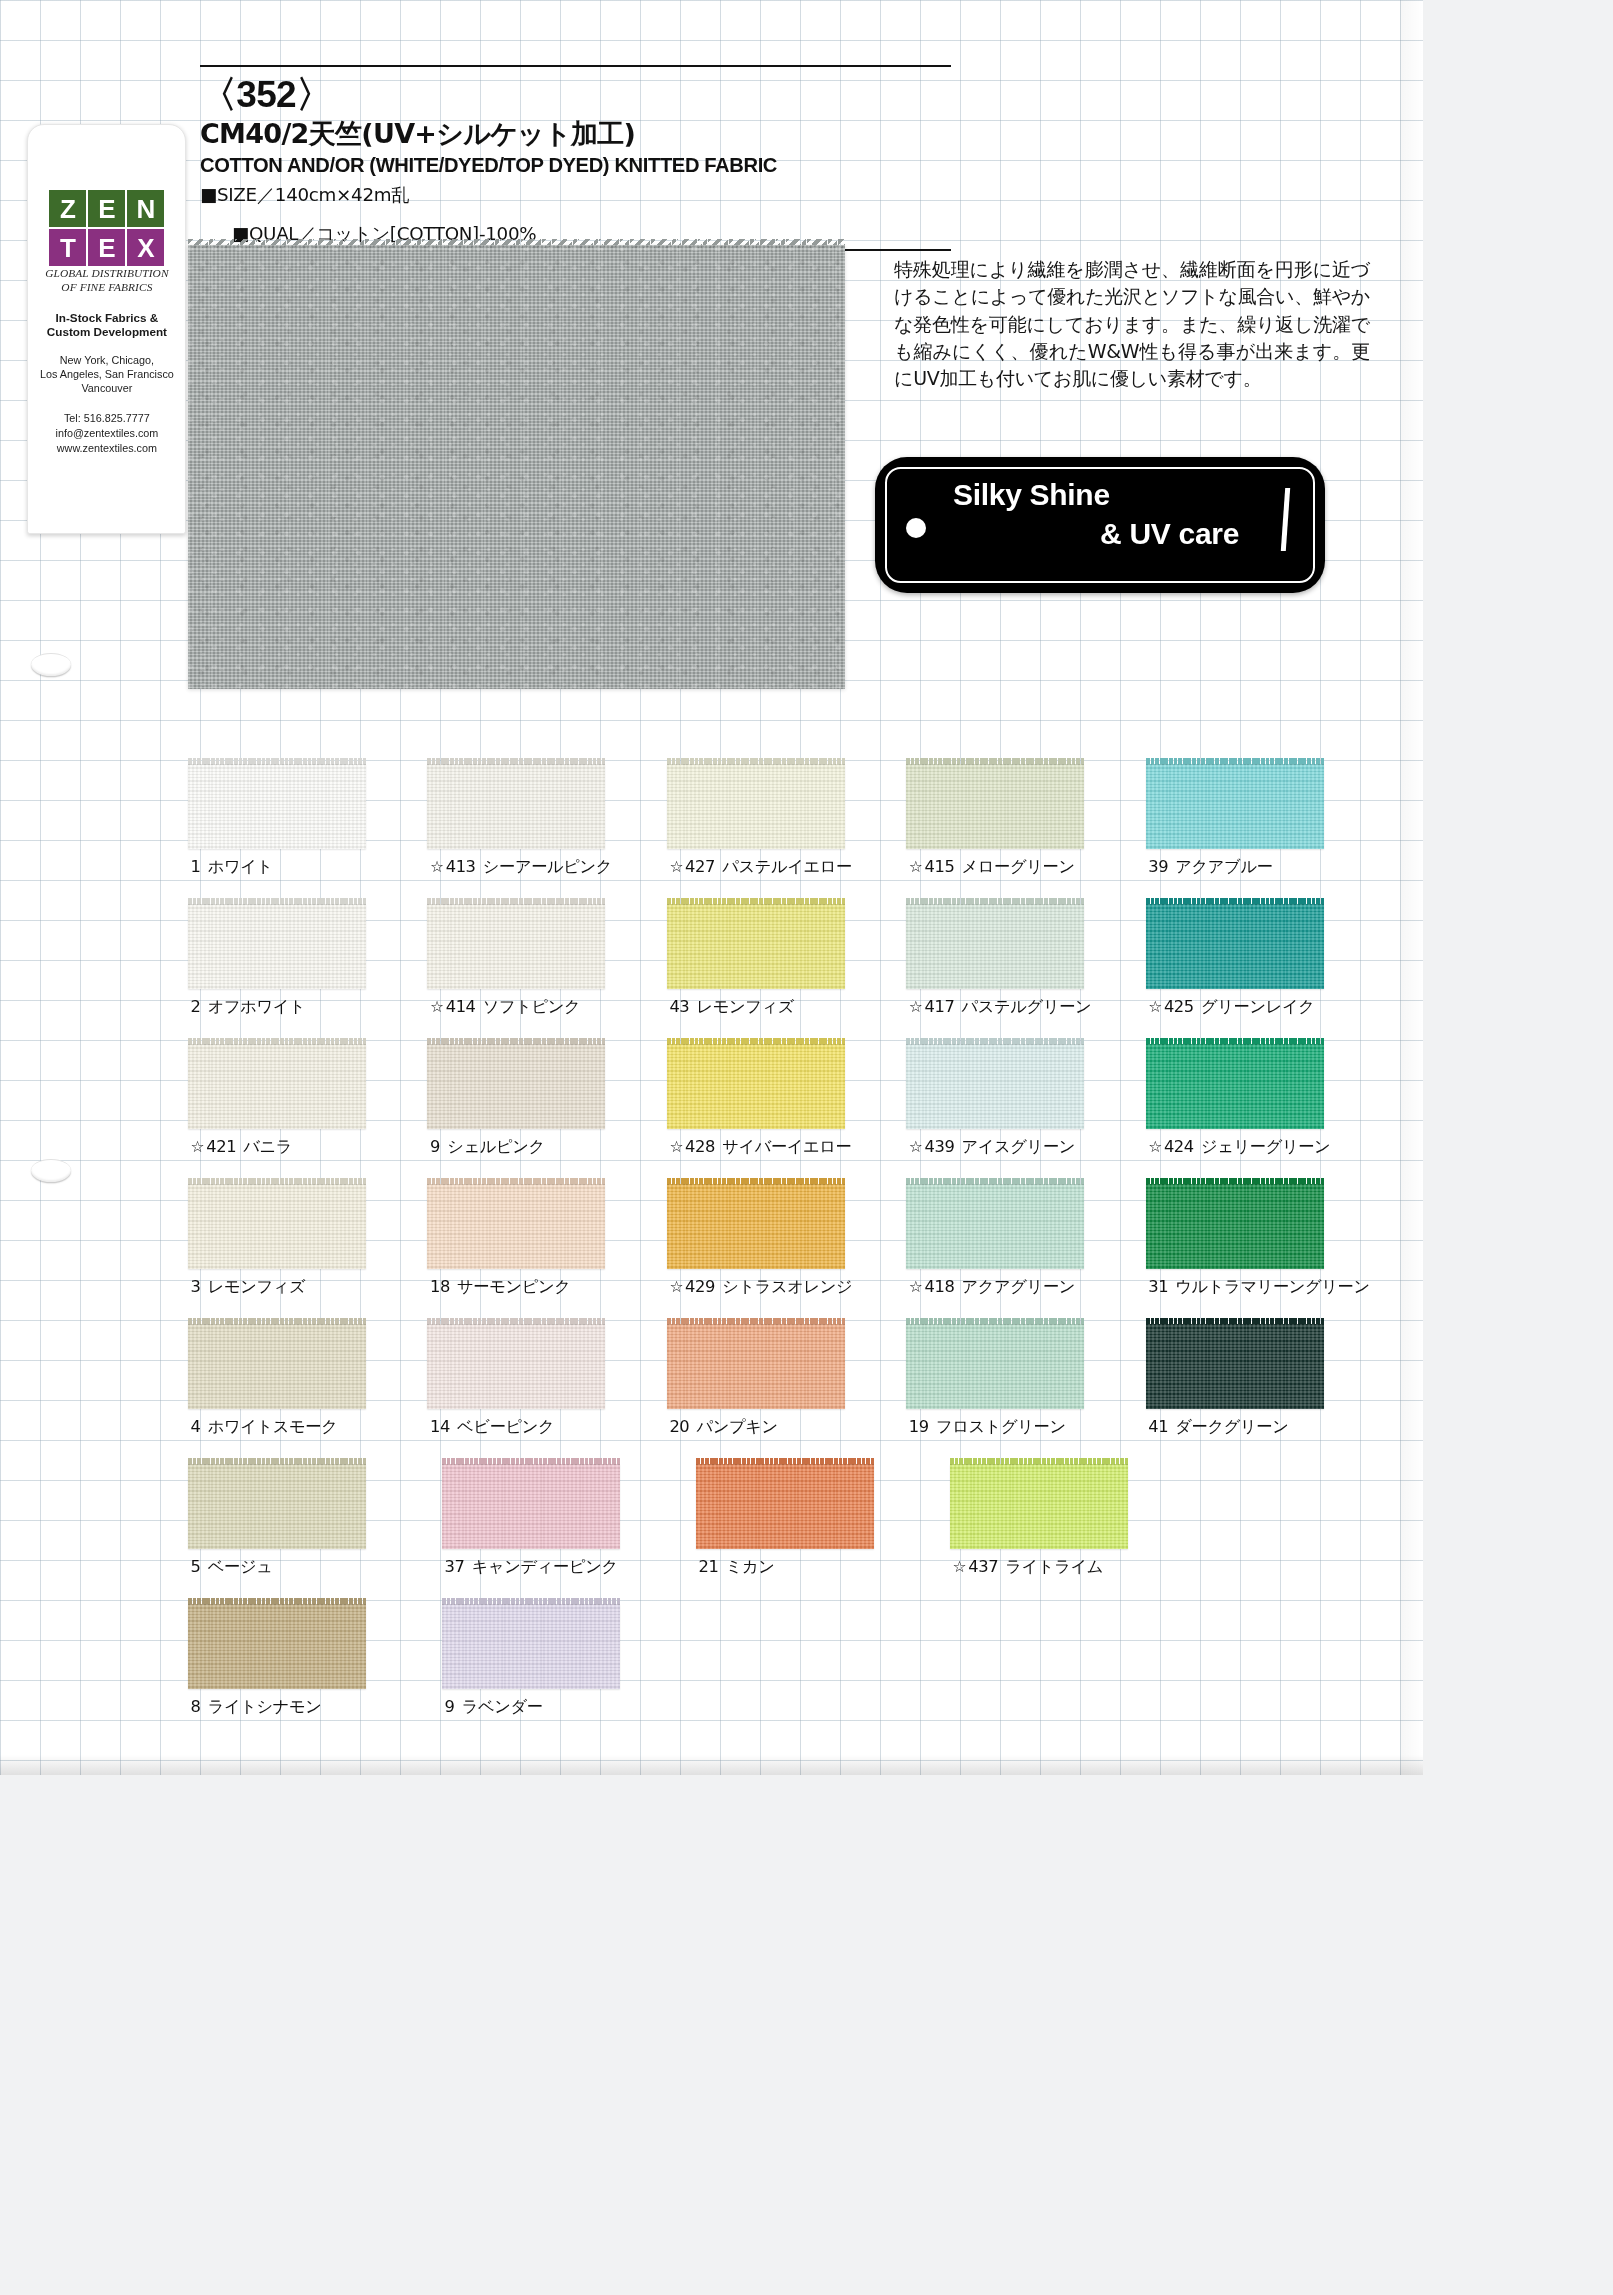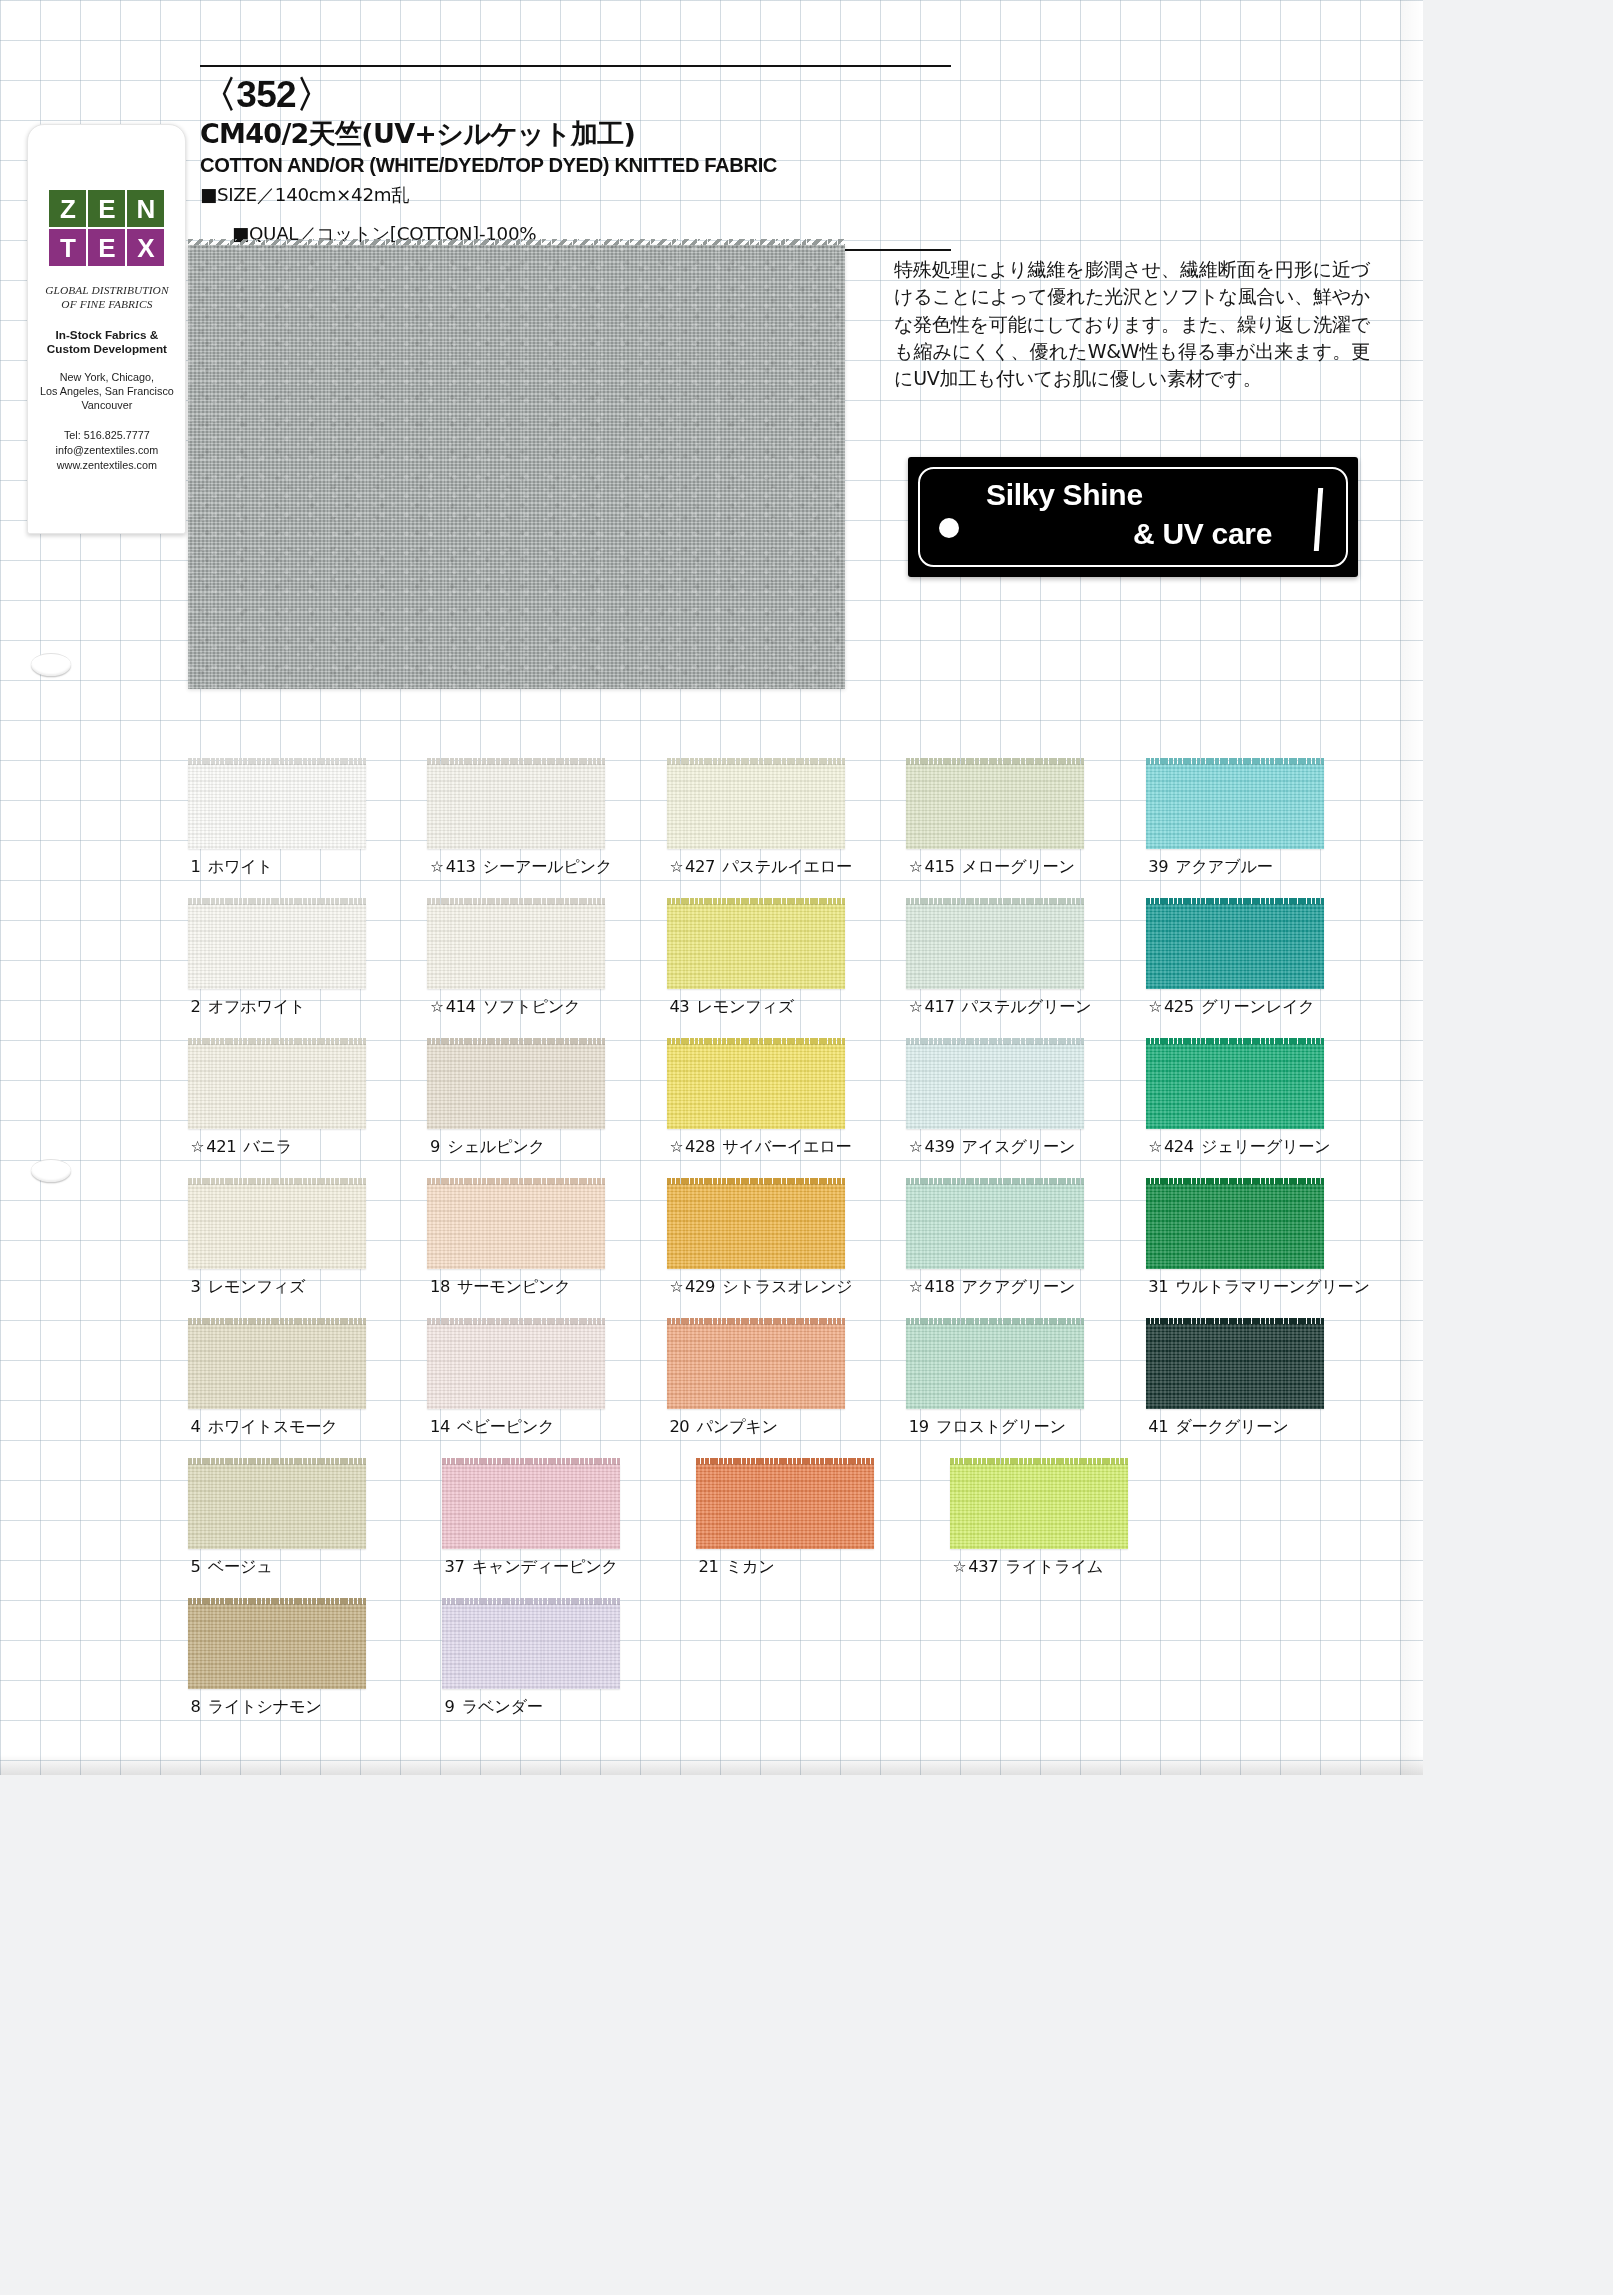--- a/index.html
+++ b/index.html
@@ -45,21 +45,21 @@
   #logo{margin:65px auto 0;width:116px;}
   .logo-row{display:flex;gap:2px;justify-content:center;}
   .logo-cell{
     width:37px;height:37px;display:flex;align-items:center;justify-content:center;
     color:#fff;font-weight:bold;font-size:26px;line-height:1;
     font-family:"Liberation Sans",sans-serif;
   }
   .logo-row.green .logo-cell{background:#3d6b2a;}
   .logo-row.purple .logo-cell{background:#8a3080;}
   .tagline{
-    margin-top:17px;font-family:"Liberation Serif","DejaVu Serif",serif;
+    font-family:"Liberation Serif","DejaVu Serif",serif;
     font-style:italic;font-size:11.4px;line-height:1.25;color:#2b2b2b;letter-spacing:0.1px;
   }
   .instock{margin-top:16.3px;font-size:11.7px;font-weight:bold;line-height:1.18;color:#1a1a1a;}
   .cities{margin-top:15px;font-size:10.8px;line-height:1.3;color:#1d1d1d;}
   .contact{margin-top:15.7px;font-size:10.8px;line-height:1.36;color:#1d1d1d;}
 
   
   #header{position:absolute;left:200px;top:65px;width:757px;}
   .rule-top{border-top:2.6px solid #121212;width:751px;}
   .rule-bot{border-top:2px solid #121212;width:751px;margin-top:4.6px;}
@@ -112,22 +112,22 @@
 
   
   #desc{
     position:absolute;left:894px;top:256px;width:476px;
     font-family:"DejaVu Sans",sans-serif;font-size:19px;line-height:1.44;
     color:#161616;letter-spacing:-0.3px;text-align:justify;
   }
 
   
   #care-tag{
-    position:absolute;left:908px;top:457px;width:450px;height:120px;
-    background:#000;border-radius:3px;
+    position:absolute;left:875px;top:457px;width:450px;height:136px;
+    background:#000;border-radius:32px;
     box-shadow:0 2px 5.2px rgba(0,0,0,.3);
   }
   #care-inner{
     position:absolute;inset:9.8px;border:2px solid #fff;border-radius:15.7px;
   }
   #care-hole{
     position:absolute;left:31px;top:61px;width:20px;height:20px;border-radius:50%;background:#fff;
   }
   .care-l1{
     position:absolute;left:78px;top:21px;color:#fff;font-size:30px;font-weight:bold;

